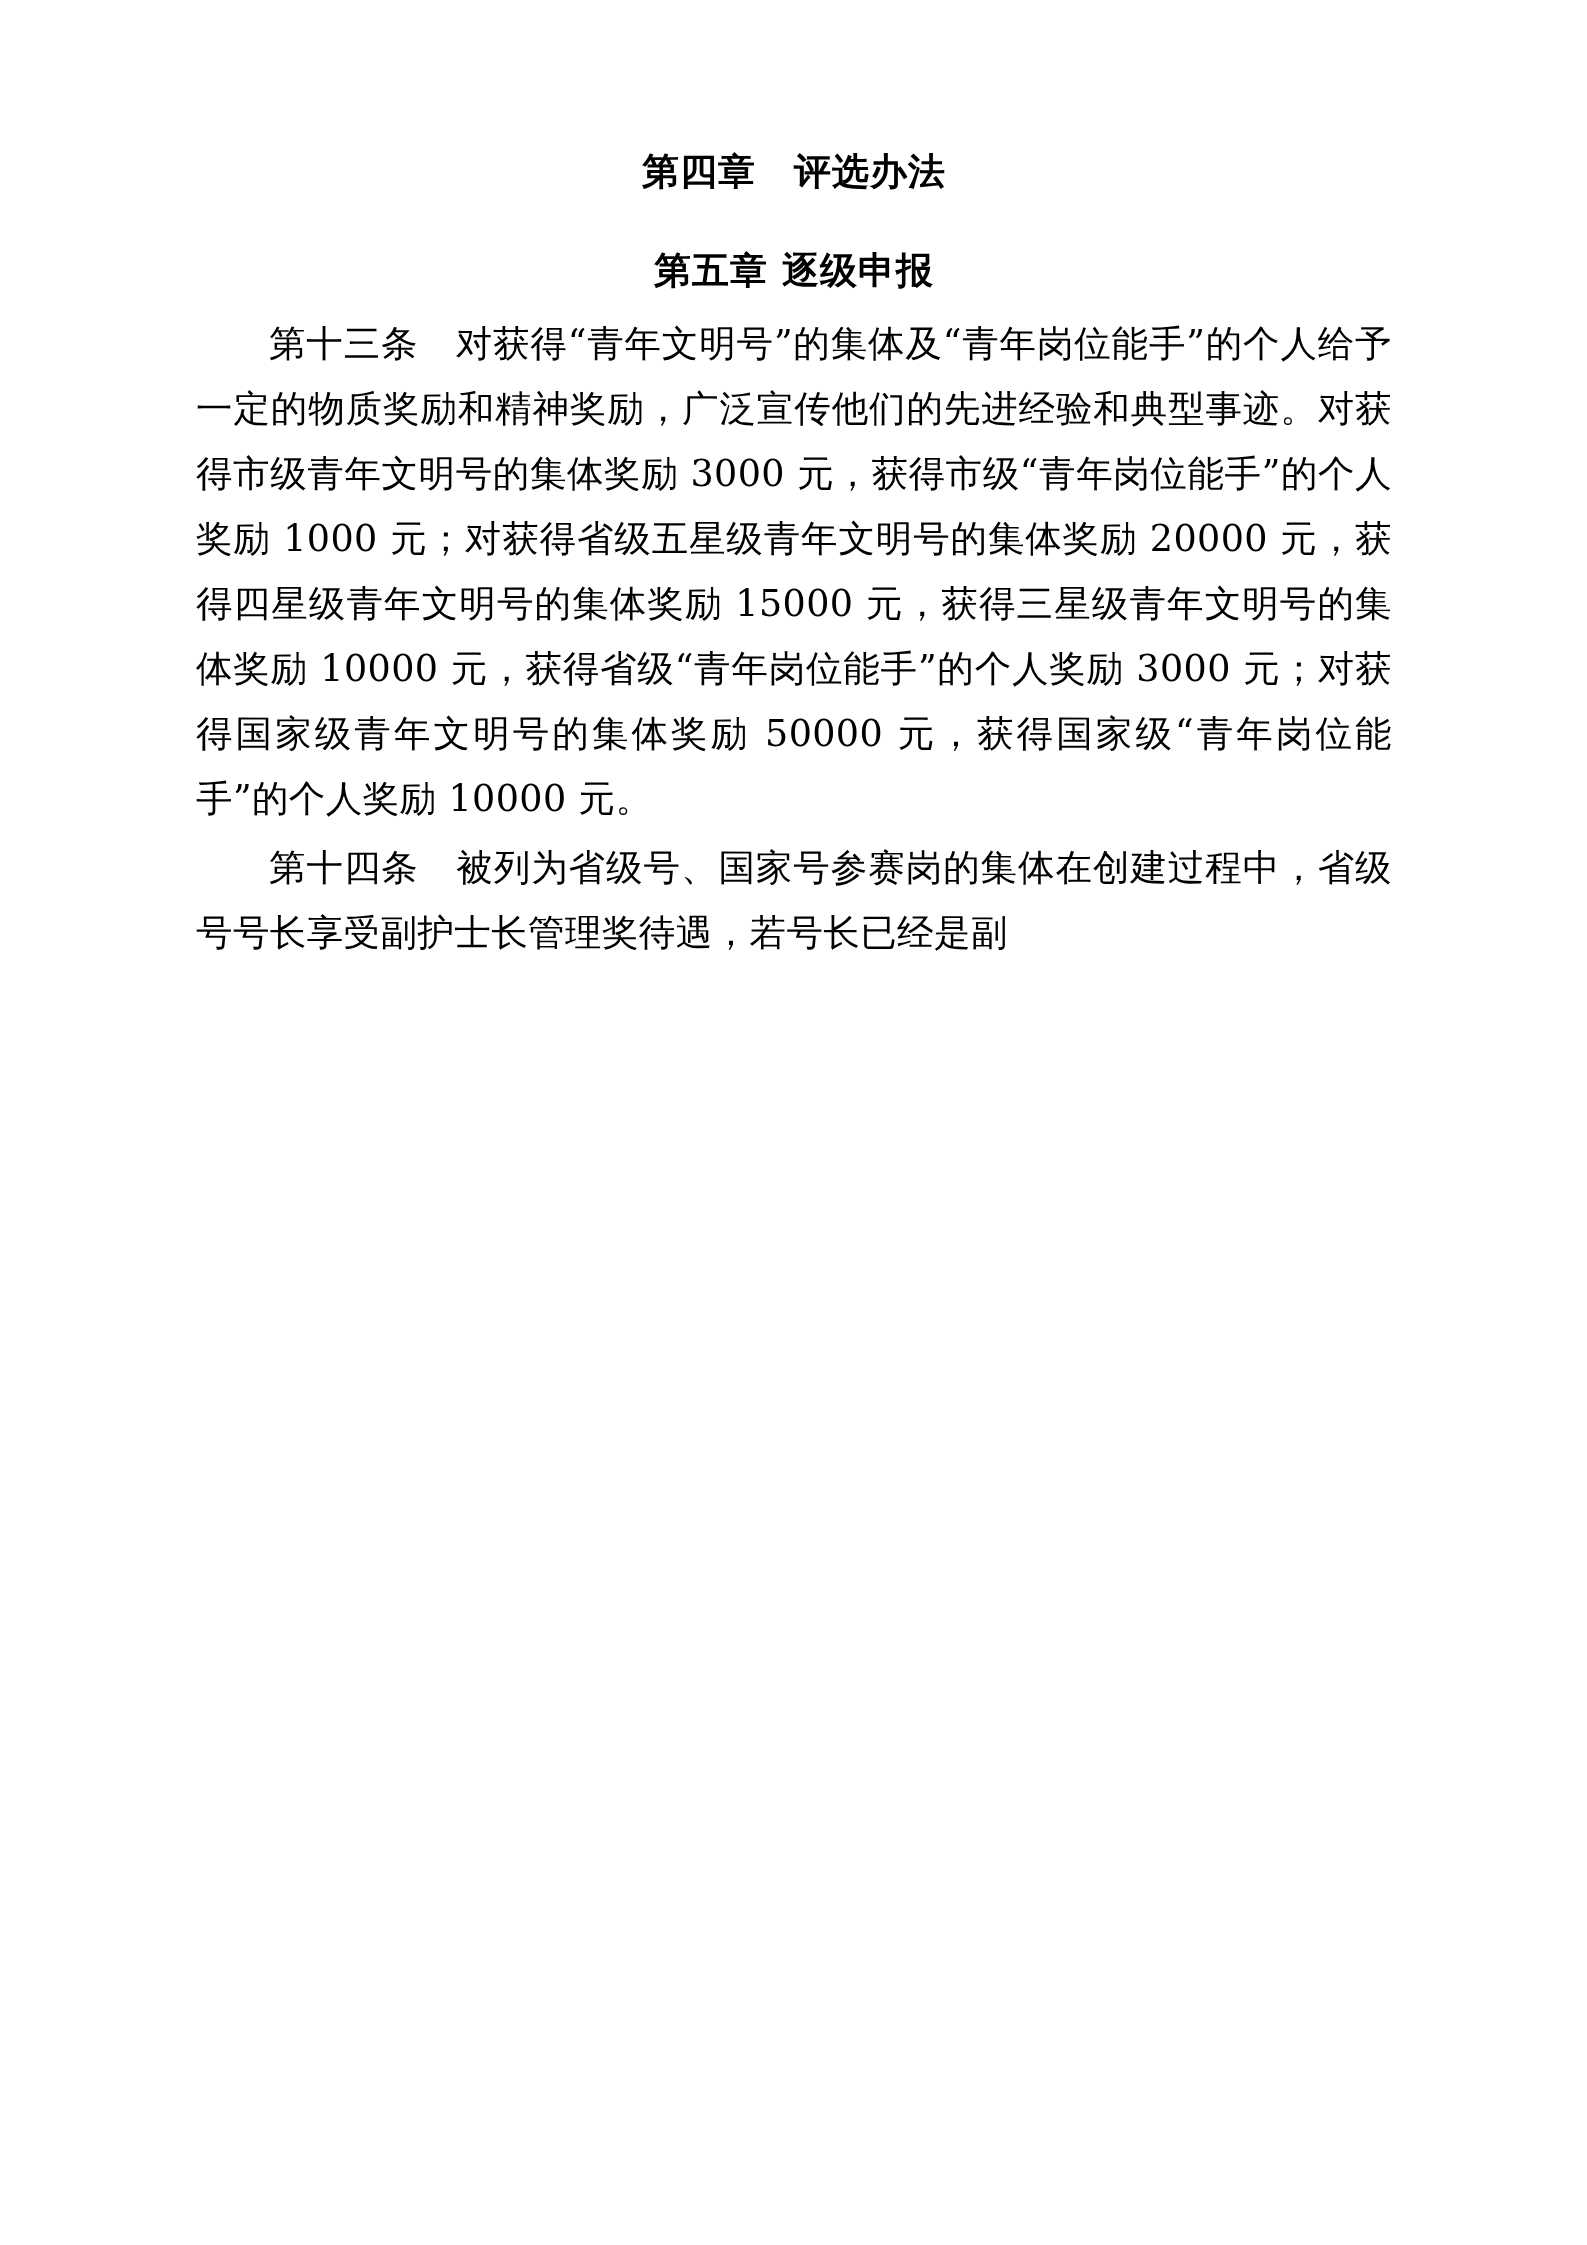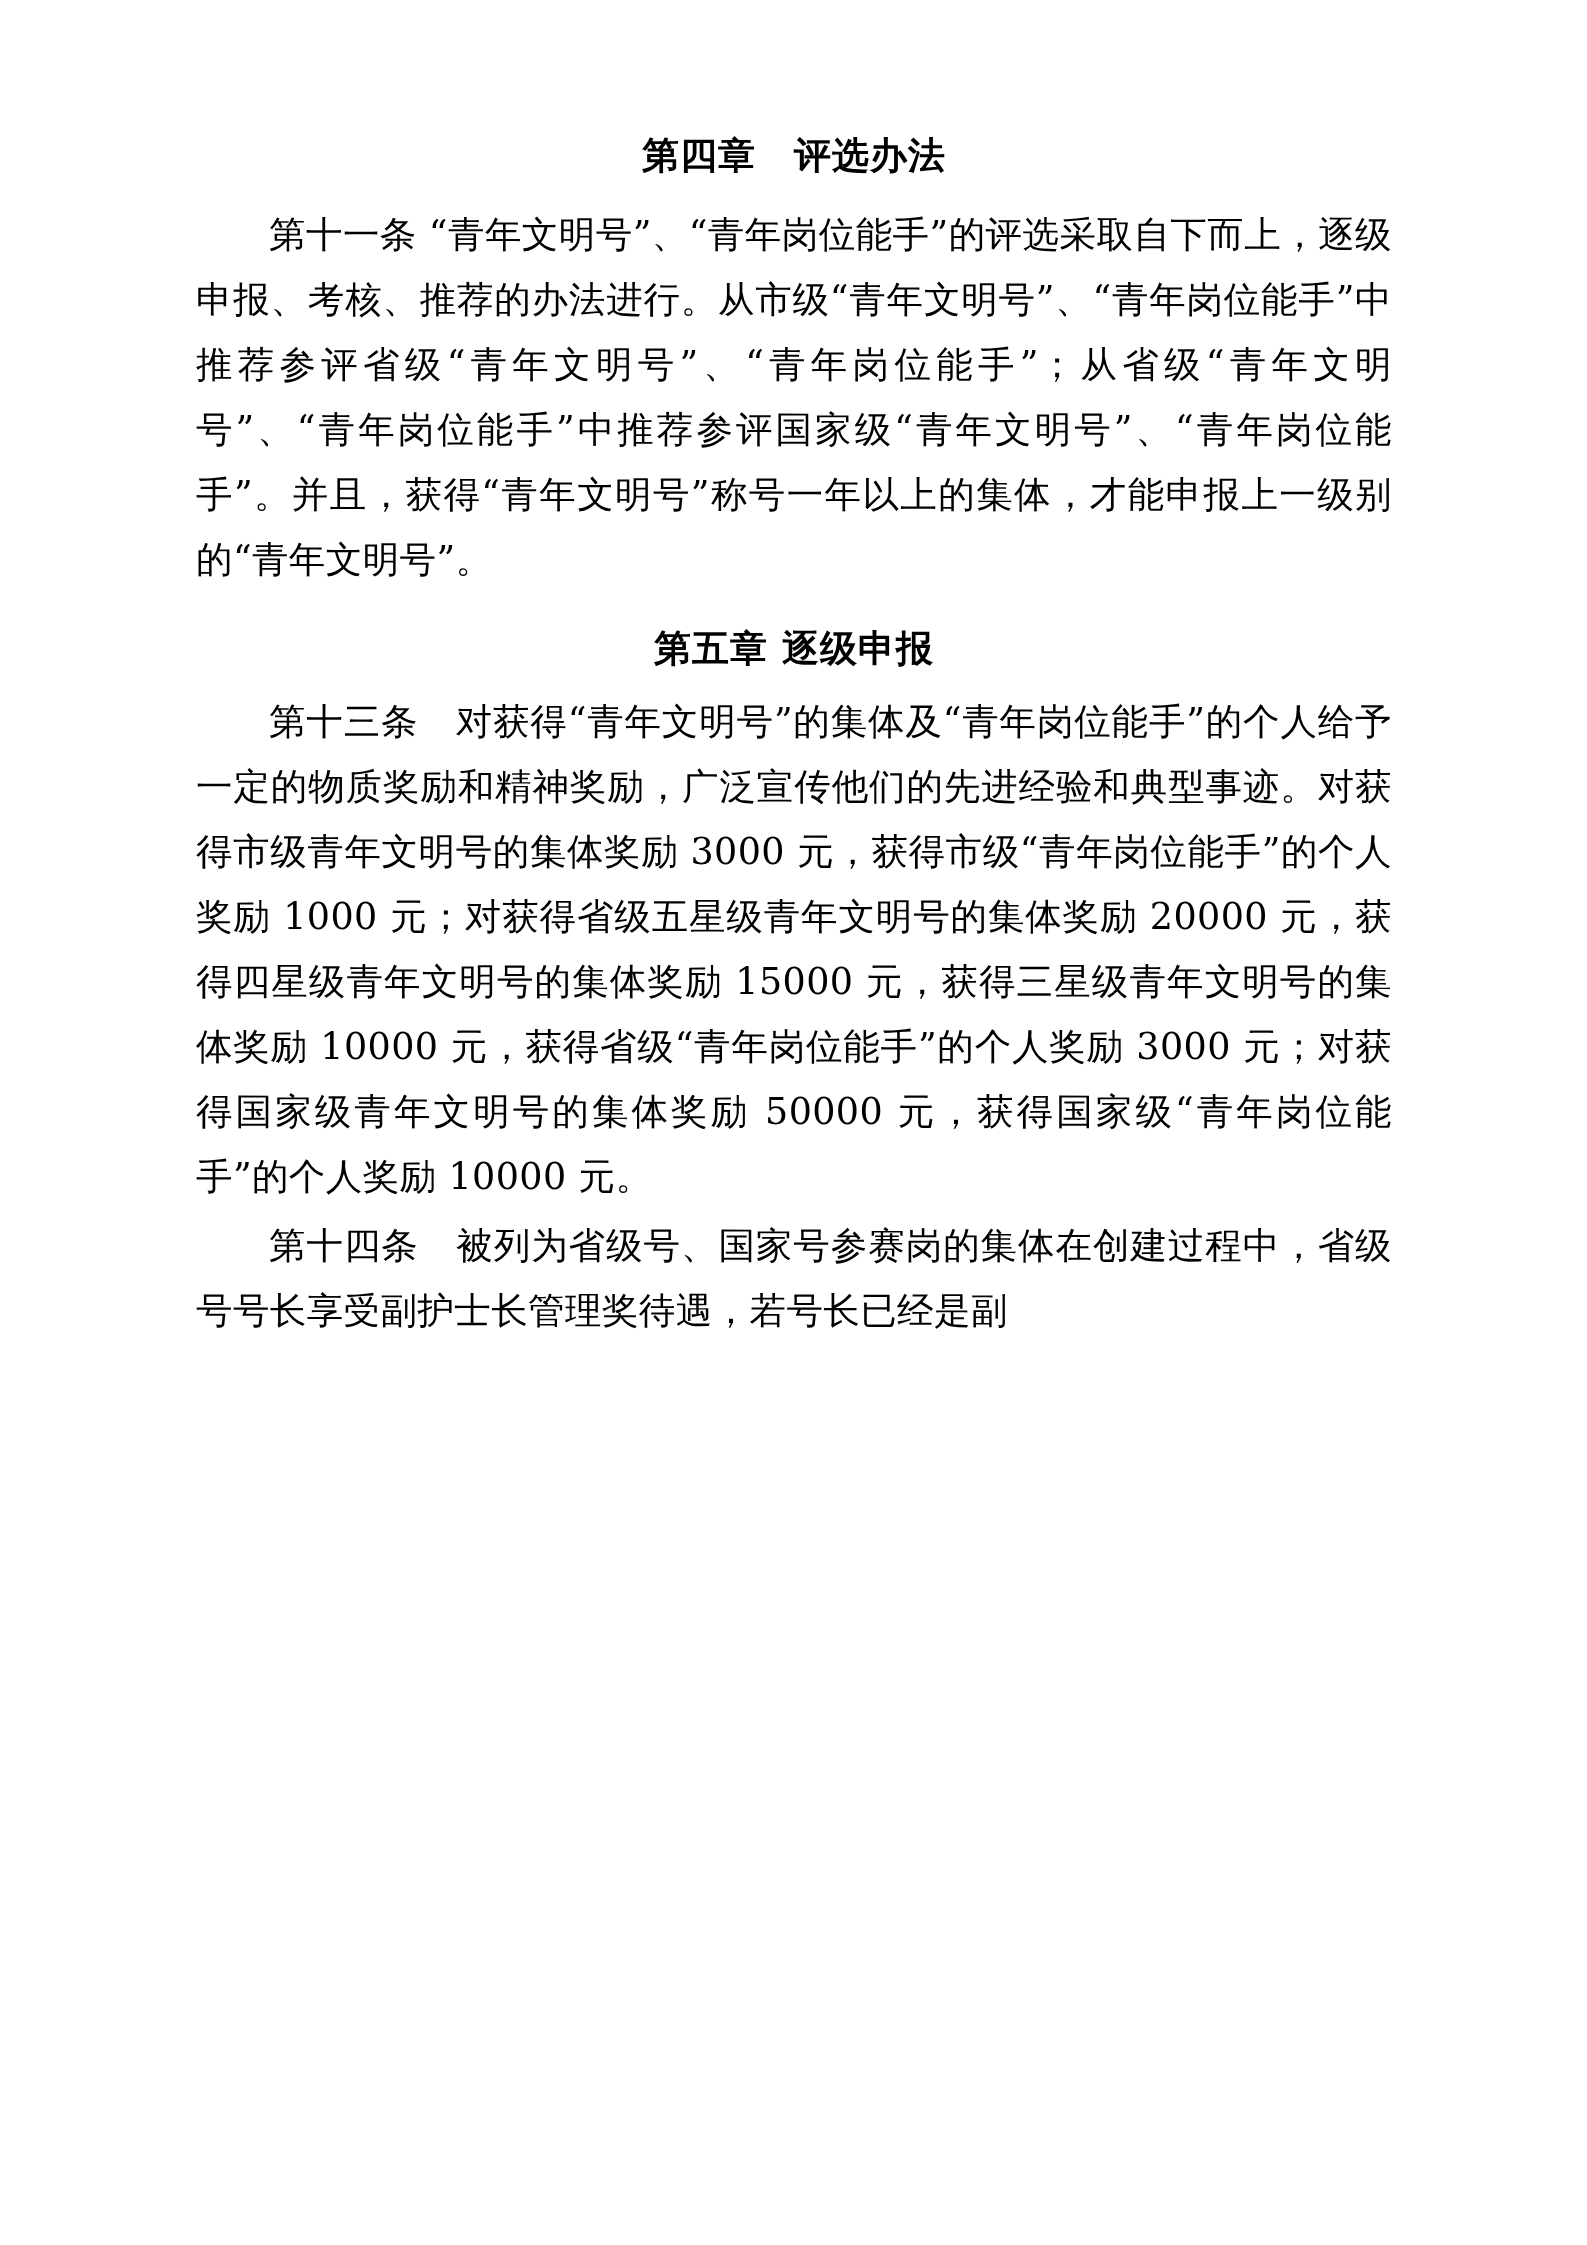--- a/index.html
+++ b/index.html
@@ -23,21 +23,21 @@
   }
   .doc-body {
     width: 1196px;
   }
   .heading {
     text-align: center;
     font-size: 37px;
     font-weight: 700;
     letter-spacing: 1px;
     line-height: 1.6;
-    margin: 0 0 14px 0;
+    margin: 16px 0 14px 0;
   }
   .heading.h-ch4 {
     margin-bottom: 18px;
   }
   .heading.h-ch5 {
     margin-top: 16px;
     margin-bottom: 12px;
   }
   .para {
     font-size: 36.5px;
@@ -52,21 +52,20 @@
   .spacer-sm { height: 6px; }
 </style>
 </head>
 <body>
 
 <div class="page">
   <div class="doc-body">
 
     <h1 class="heading h-ch4">第四章　评选办法</h1>
 
-    <p class="para">第十一条 “青年文明号”、“青年岗位能手”的评选采取自下而上，逐级申报、考核、推荐的办法进行。从市级“青年文明号”、“青年岗位能手”中推荐参评省级“青年文明号”、“青年岗位能手”；从省级“青年文明号”、“青年岗位能手”中推荐参评国家级“青年文明号”、“青年岗位能手”。并且，获得“青年文明号”称号一年以上的集体，才能申报上一级别的“青年文明号”。</p>
 
 
     <div class="spacer-sm"></div>
 
     <h1 class="heading h-ch5">第五章 逐级申报</h1>
 
     <p class="para">第十三条　对获得“青年文明号”的集体及“青年岗位能手”的个人给予一定的物质奖励和精神奖励，广泛宣传他们的先进经验和典型事迹。对获得市级青年文明号的集体奖励 3000 元，获得市级“青年岗位能手”的个人奖励 1000 元；对获得省级五星级青年文明号的集体奖励 20000 元，获得四星级青年文明号的集体奖励 15000 元，获得三星级青年文明号的集体奖励 10000 元，获得省级“青年岗位能手”的个人奖励 3000 元；对获得国家级青年文明号的集体奖励 50000 元，获得国家级“青年岗位能手”的个人奖励 10000 元。</p>
 
     <p class="para">第十四条　被列为省级号、国家号参赛岗的集体在创建过程中，省级号号长享受副护士长管理奖待遇，若号长已经是副</p>
 

